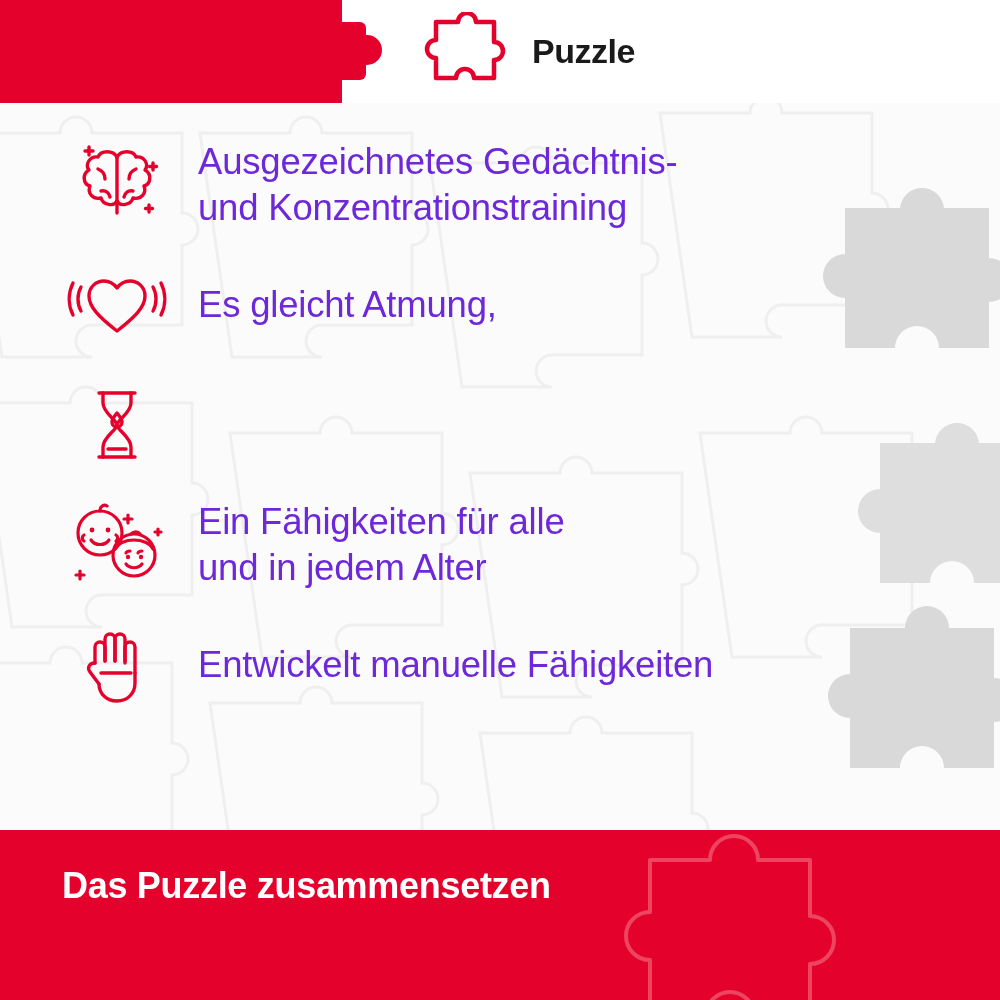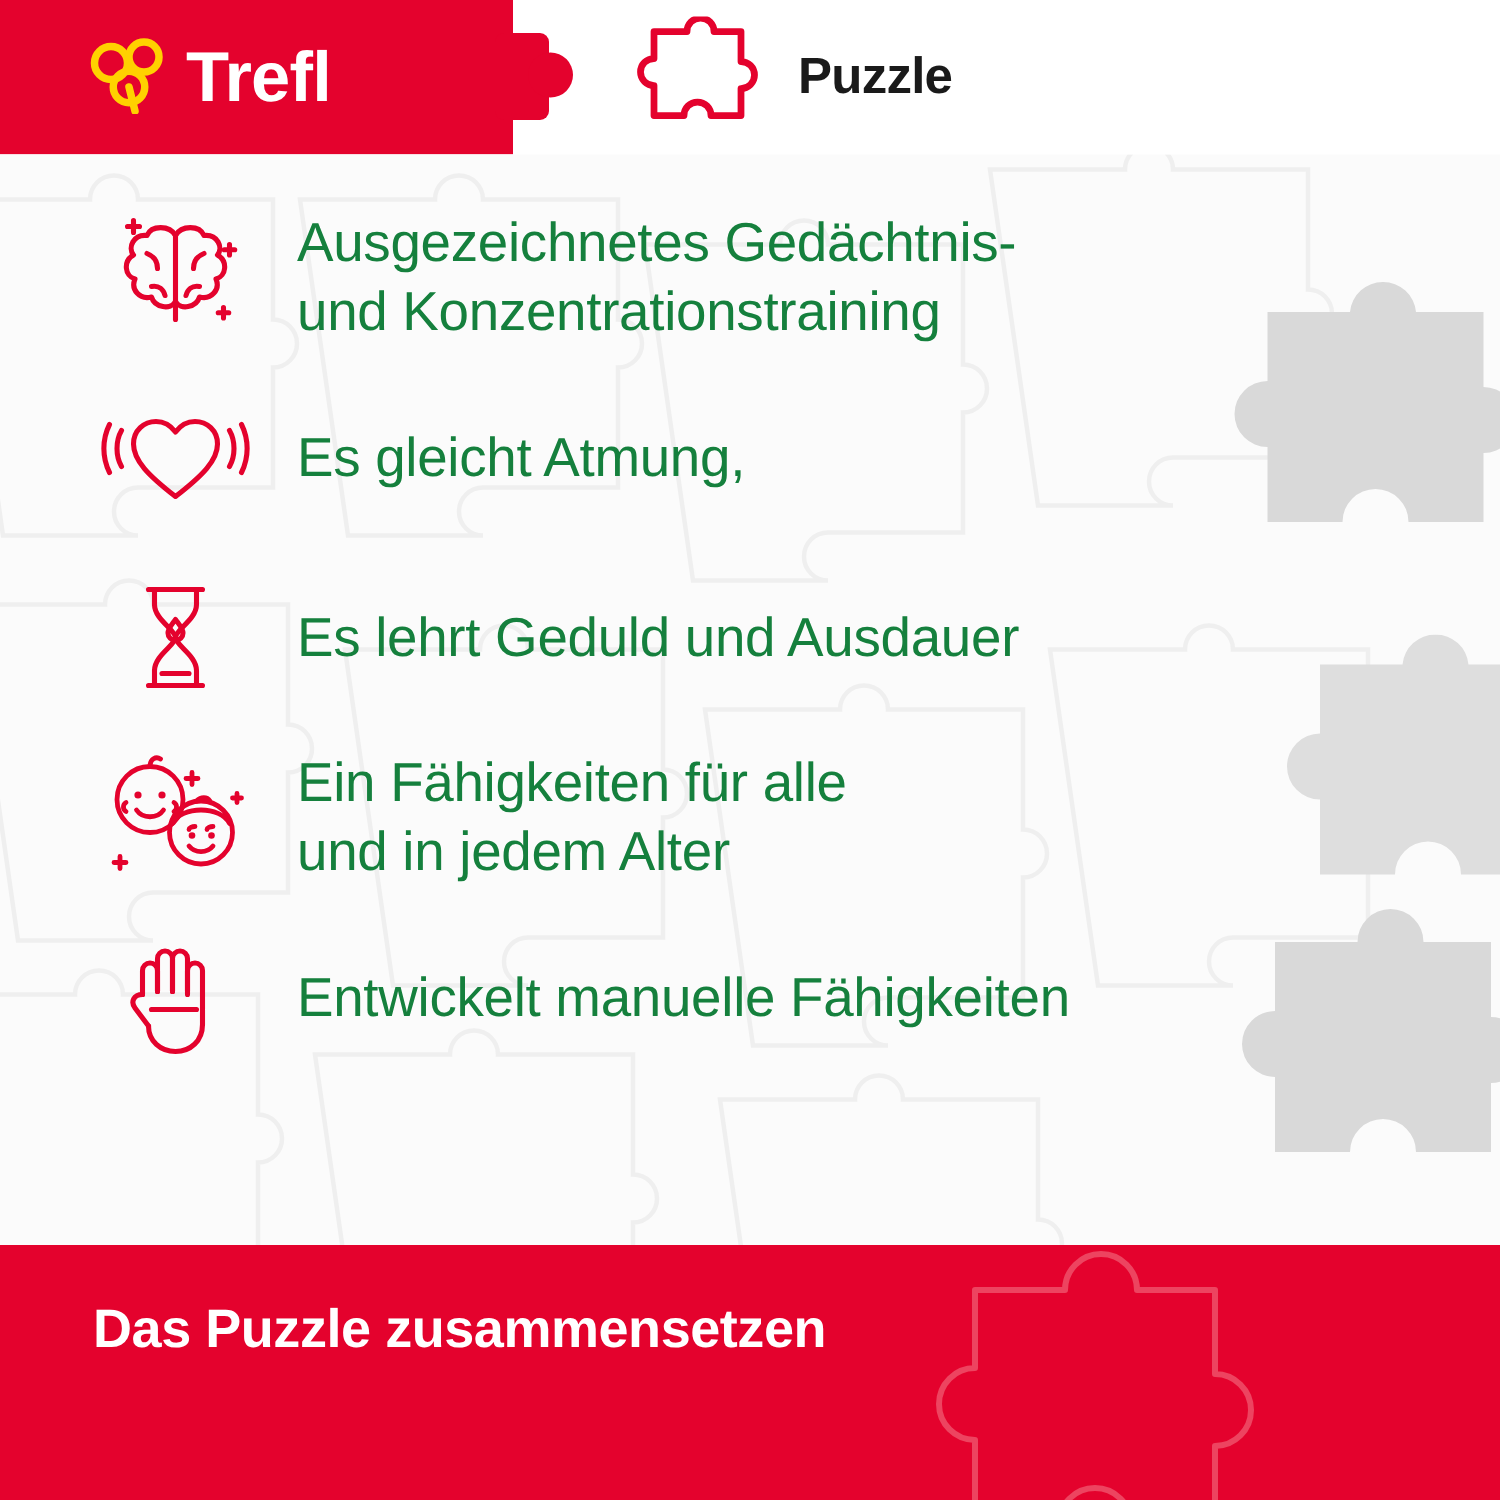--- a/index.html
+++ b/index.html
@@ -123,21 +123,21 @@
     flex: 0 0 110px;
     width: 110px;
     height: 110px;
     display: flex;
     align-items: center;
     justify-content: center;
   }
   .feature-text {
     font-size: 36.5px;
     line-height: 1.25;
-    color: #15803d;
+    color: #6d28d9;
     font-weight: 500;
     letter-spacing: -0.2px;
   }
 
   
   .footer {
     position: relative;
     height: 178px;
     background: #e4022d;
     overflow: hidden;
@@ -163,31 +163,20 @@
 </style>
 </head>
 <body>
 
 <div class="page">
 
   <div class="header">
     <div class="header-red"></div>
     <div class="header-red-tab"></div>
 
-    <div class="brand">
-      <span class="brand-mark">
-        <svg width="56" height="52" viewBox="0 0 56 52">
-          <circle cx="14" cy="18" r="11" fill="none" stroke="#ffd100" stroke-width="5"></circle>
-          <circle cx="36" cy="14" r="10" fill="none" stroke="#ffd100" stroke-width="5"></circle>
-          <circle cx="26" cy="34" r="10.5" fill="none" stroke="#ffd100" stroke-width="5"></circle>
-          <path d="M26 34 L30 50" stroke="#ffd100" stroke-width="5" fill="none" stroke-linecap="round"></path>
-        </svg>
-      </span>
-      <span class="brand-name">Trefl</span>
-    </div>
 
     <div class="header-right">
       <span>
         <svg width="90" height="76" viewBox="0 0 90 76">
           <path d="M16 10 h22 a9 9 0 0 1 9 -9 a9 9 0 0 1 9 9 h18 v20 a9 9 0 0 1 9 9 a9 9 0 0 1 -9 9 v18 h-20 a9 9 0 0 0 -9 -9 a9 9 0 0 0 -9 9 h-20 v-20 a9 9 0 0 1 -9 -9 a9 9 0 0 1 9 -9 z" fill="none" stroke="#e4022d" stroke-width="4.5" stroke-linejoin="round"></path>
         </svg>
       </span>
       <span class="header-title">Puzzle</span>
     </div>
   </div>
@@ -267,23 +256,20 @@
           <svg width="104" height="104" viewBox="0 0 104 104">
             <g fill="none" stroke="#e4022d" stroke-width="3.4" stroke-linecap="round" stroke-linejoin="round">
               <path d="M34 20 h36 M34 84 h36"></path>
               <path d="M38 20 v10 c0 10 14 17 14 22 c0 5 -14 12 -14 22 v10"></path>
               <path d="M66 20 v10 c0 10 -14 17 -14 22 c0 5 14 12 14 22 v10"></path>
               <path d="M52 40 c3 4 5 6 5 9 a5 5 0 0 1 -10 0 c0 -3 2 -5 5 -9 z"></path>
               <path d="M43 76 h18"></path>
             </g>
           </svg>
         </div>
-        <div class="feature-text">
-          <div>Es lehrt Geduld und Ausdauer</div>
-        </div>
       </div>
 
       <div class="feature">
         <div class="feature-icon">
           <svg width="110" height="104" viewBox="0 0 110 104">
             <g fill="none" stroke="#e4022d" stroke-width="3.2" stroke-linecap="round" stroke-linejoin="round">
 
               <circle cx="38" cy="40" r="22"></circle>
               <path d="M38 18 c0 -5 4 -7 7 -5"></path>
               <circle cx="30" cy="37" r="2.4" fill="#e4022d" stroke="none"></circle>

